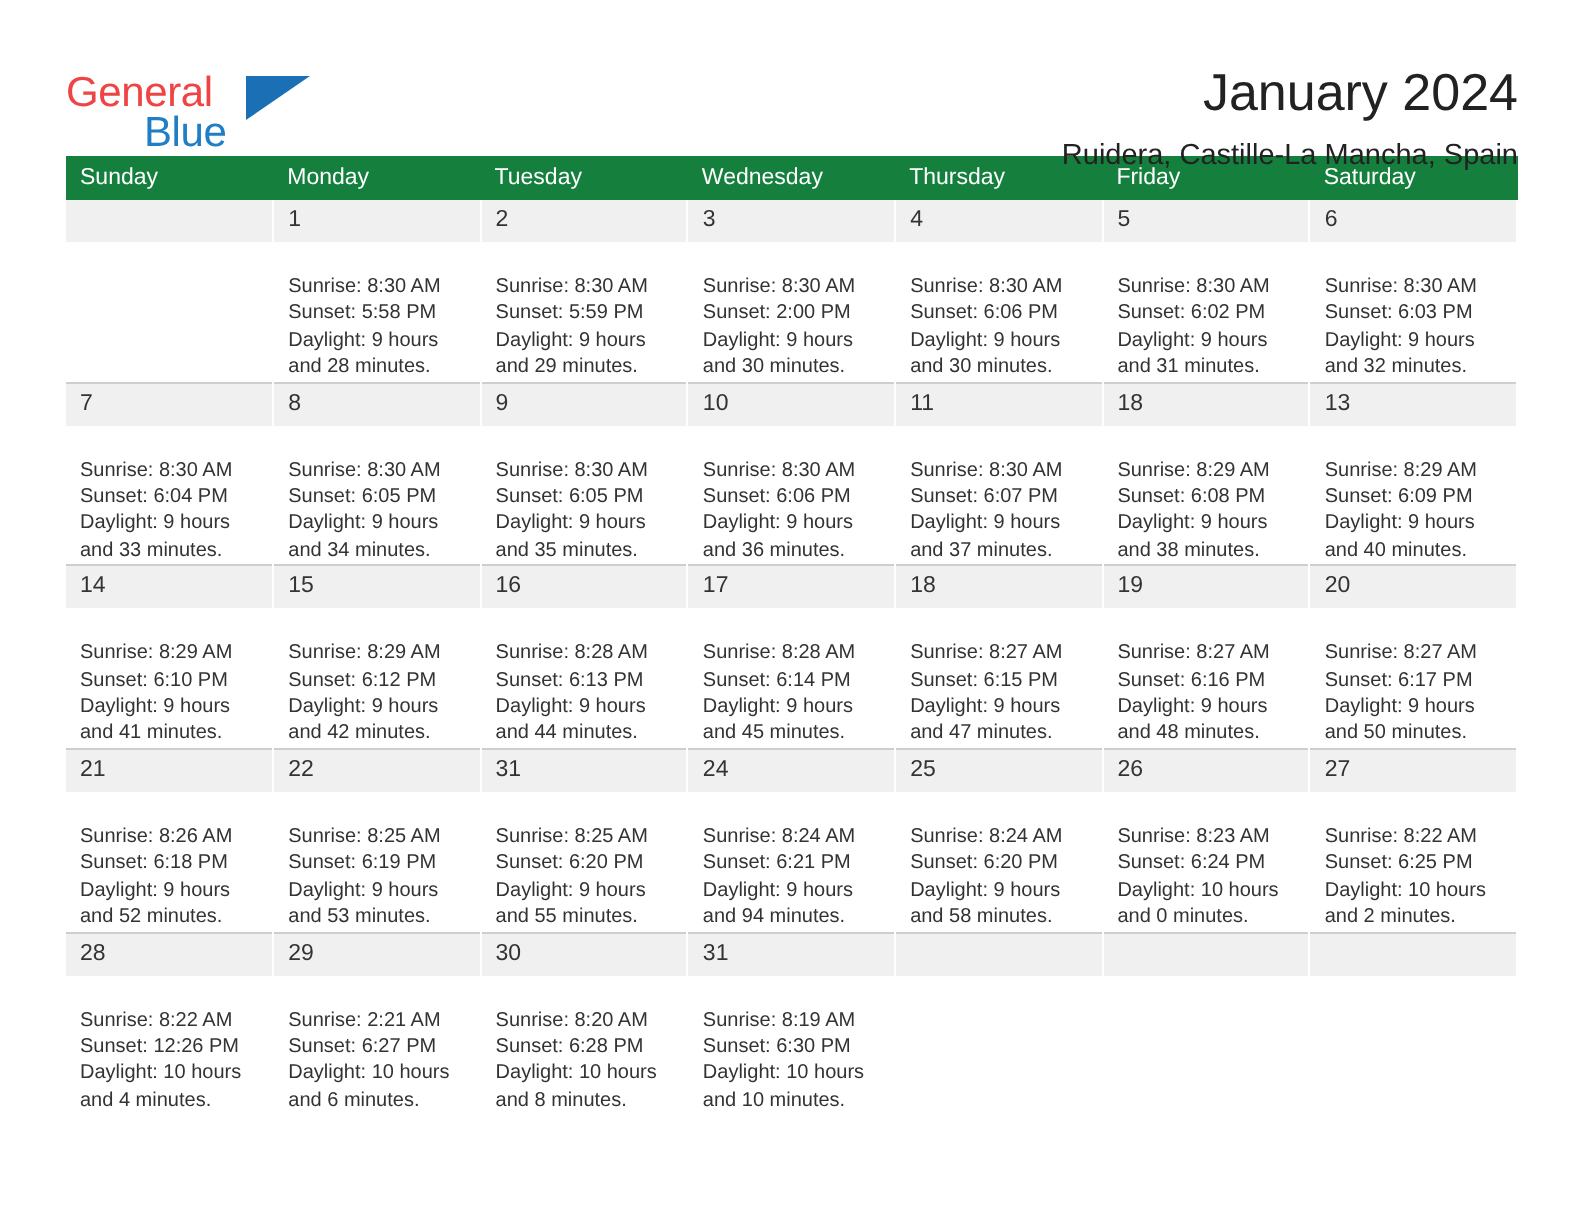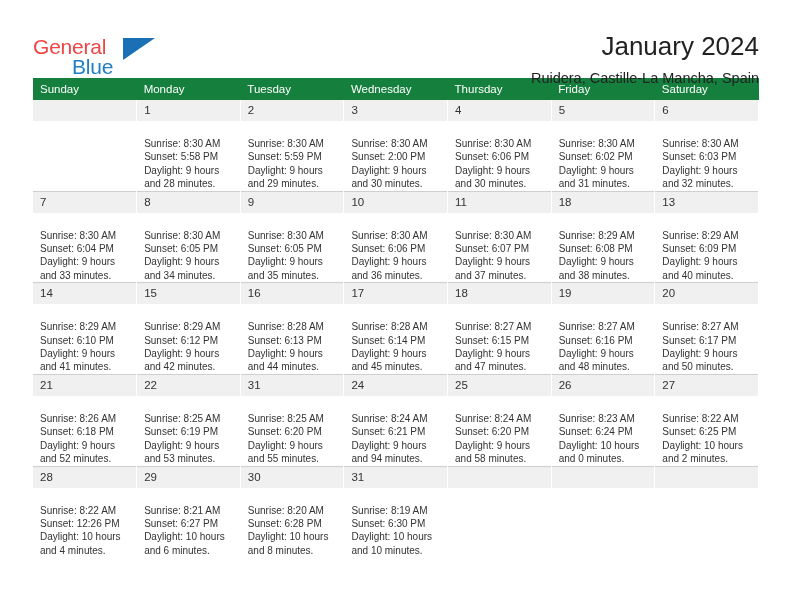--- a/index.html
+++ b/index.html
@@ -418,21 +418,21 @@
             <div class="details">
               <div>Sunrise: 8:22 AM</div>
               <div>Sunset: 12:26 PM</div>
               <div>Daylight: 10 hours</div>
               <div>and 4 minutes.</div>
             </div>
           </td>
           <td>
             <span class="daynum">29</span>
             <div class="details">
-              <div>Sunrise: 8:21 AM</div>
+              <div>Sunrise: 2:21 AM</div>
               <div>Sunset: 6:27 PM</div>
               <div>Daylight: 10 hours</div>
               <div>and 6 minutes.</div>
             </div>
           </td>
           <td>
             <span class="daynum">30</span>
             <div class="details">
               <div>Sunrise: 8:20 AM</div>
               <div>Sunset: 6:28 PM</div>

